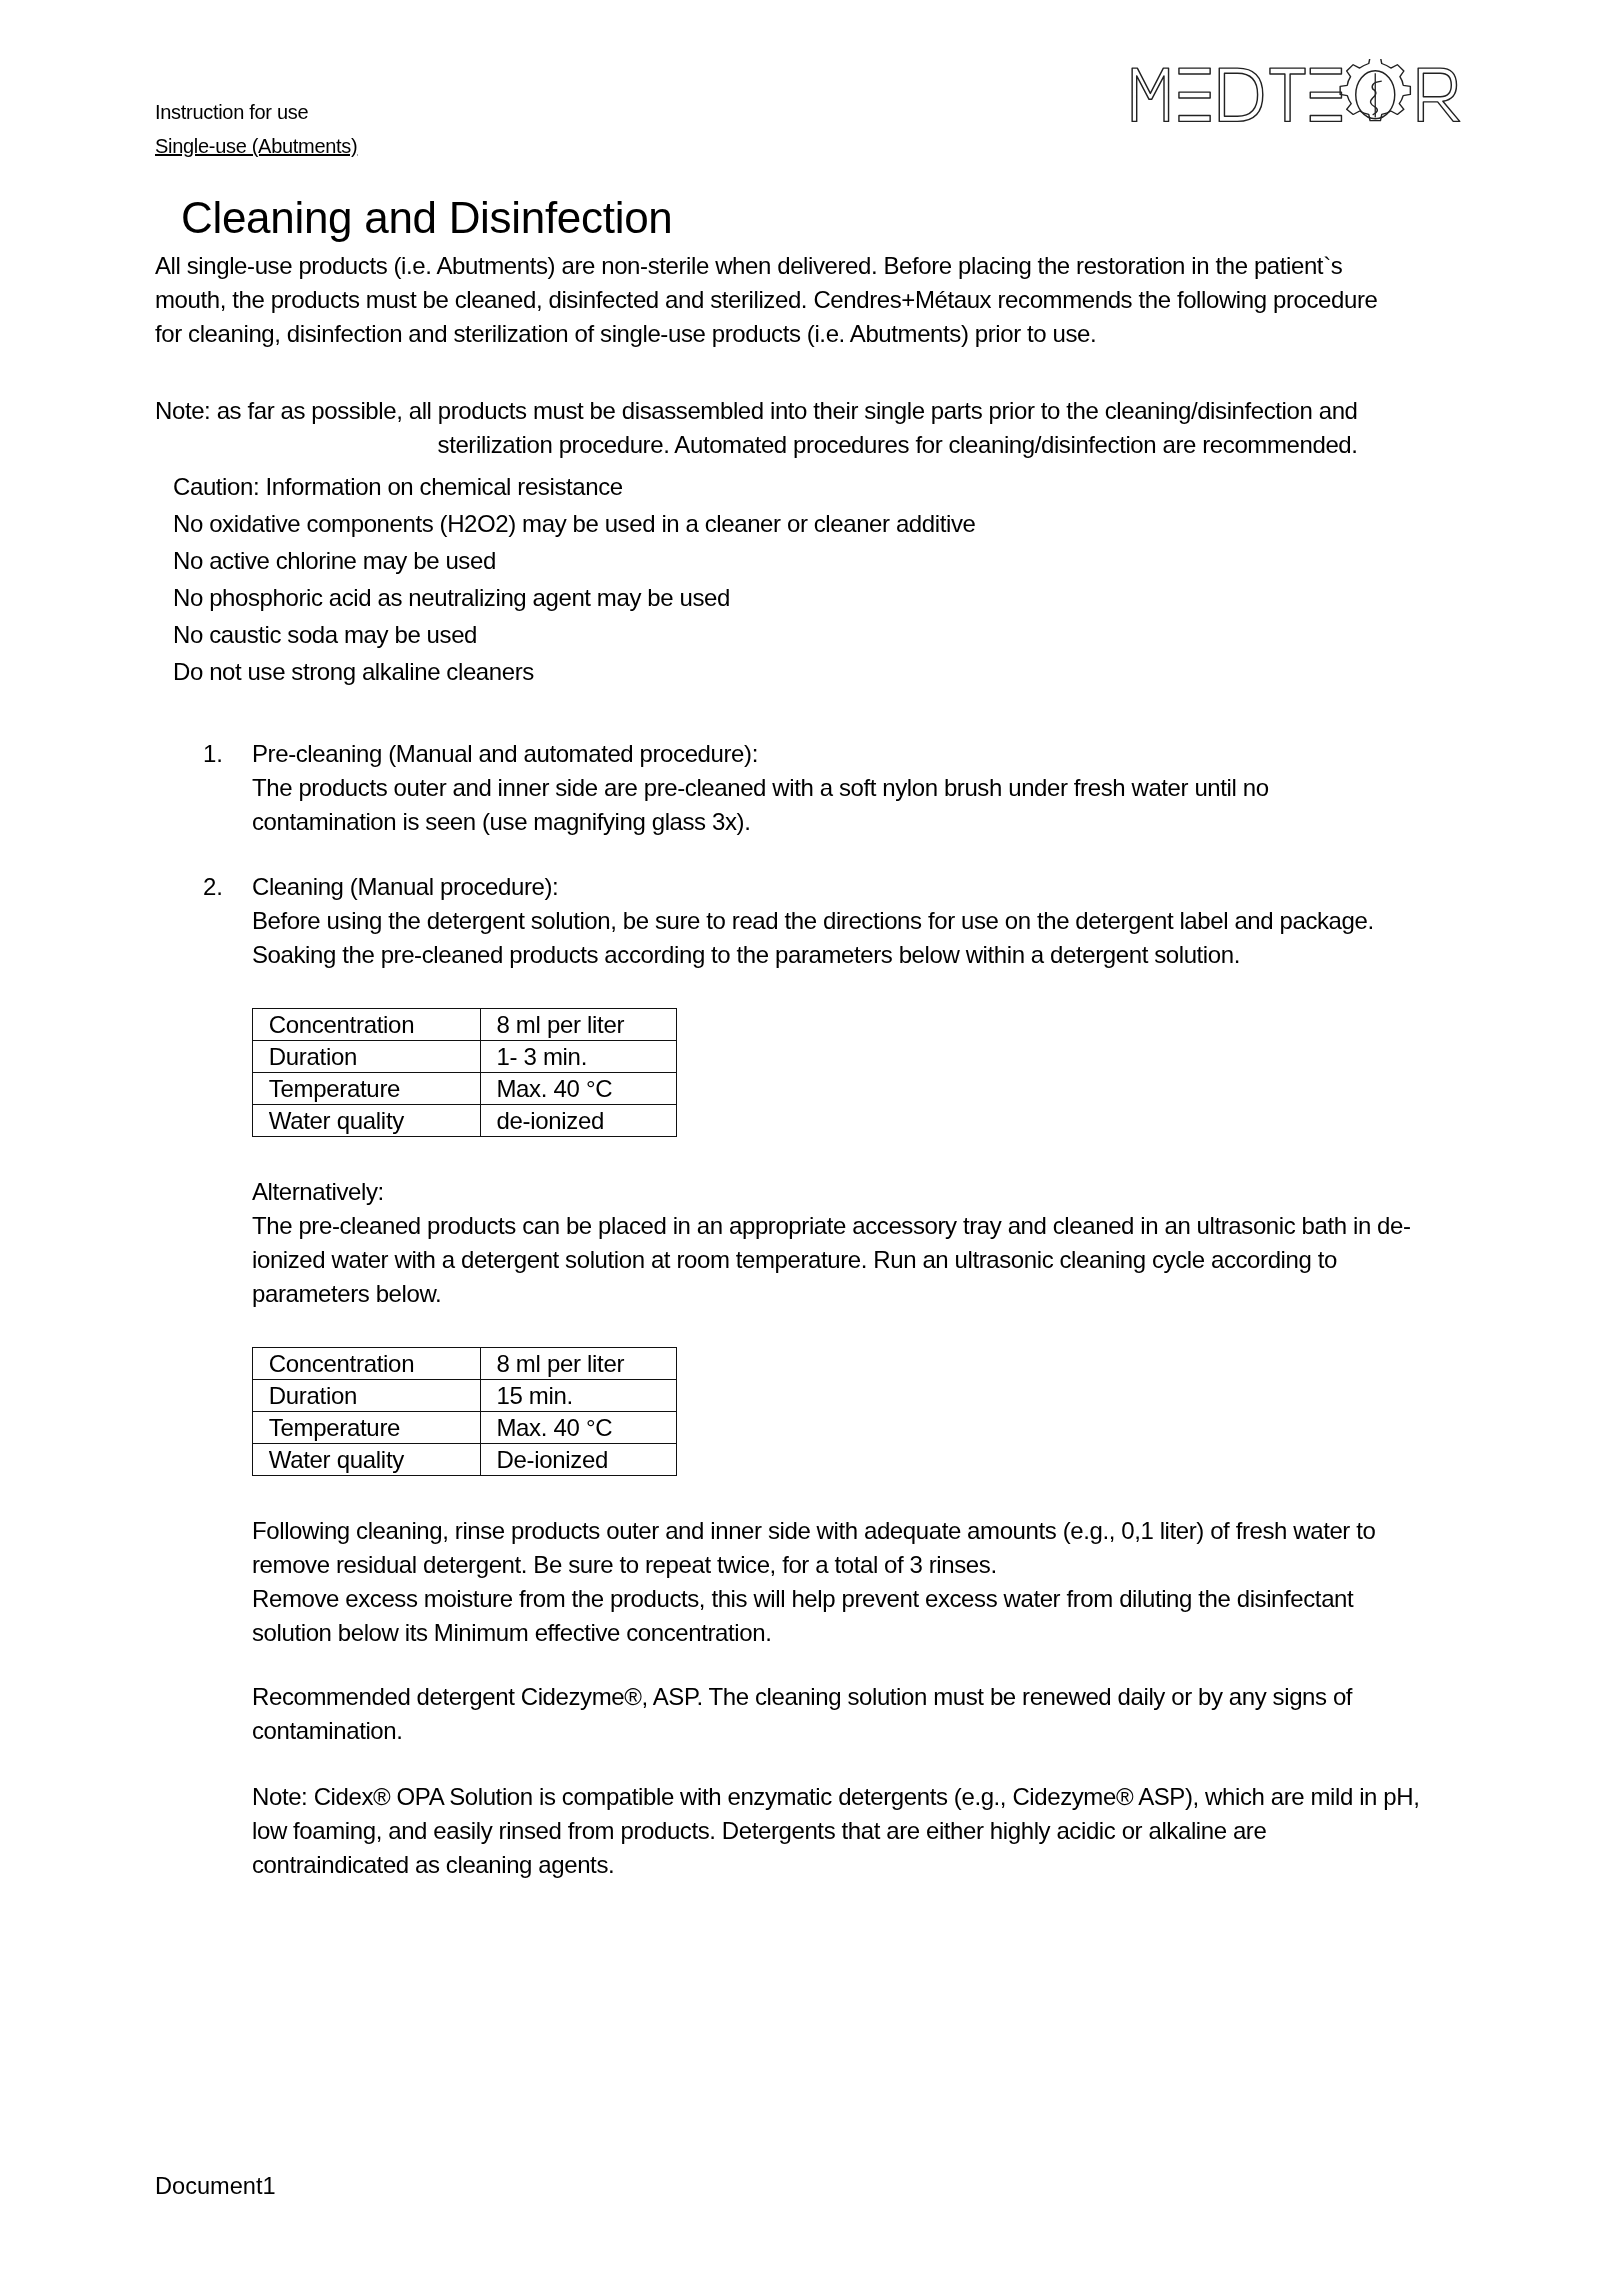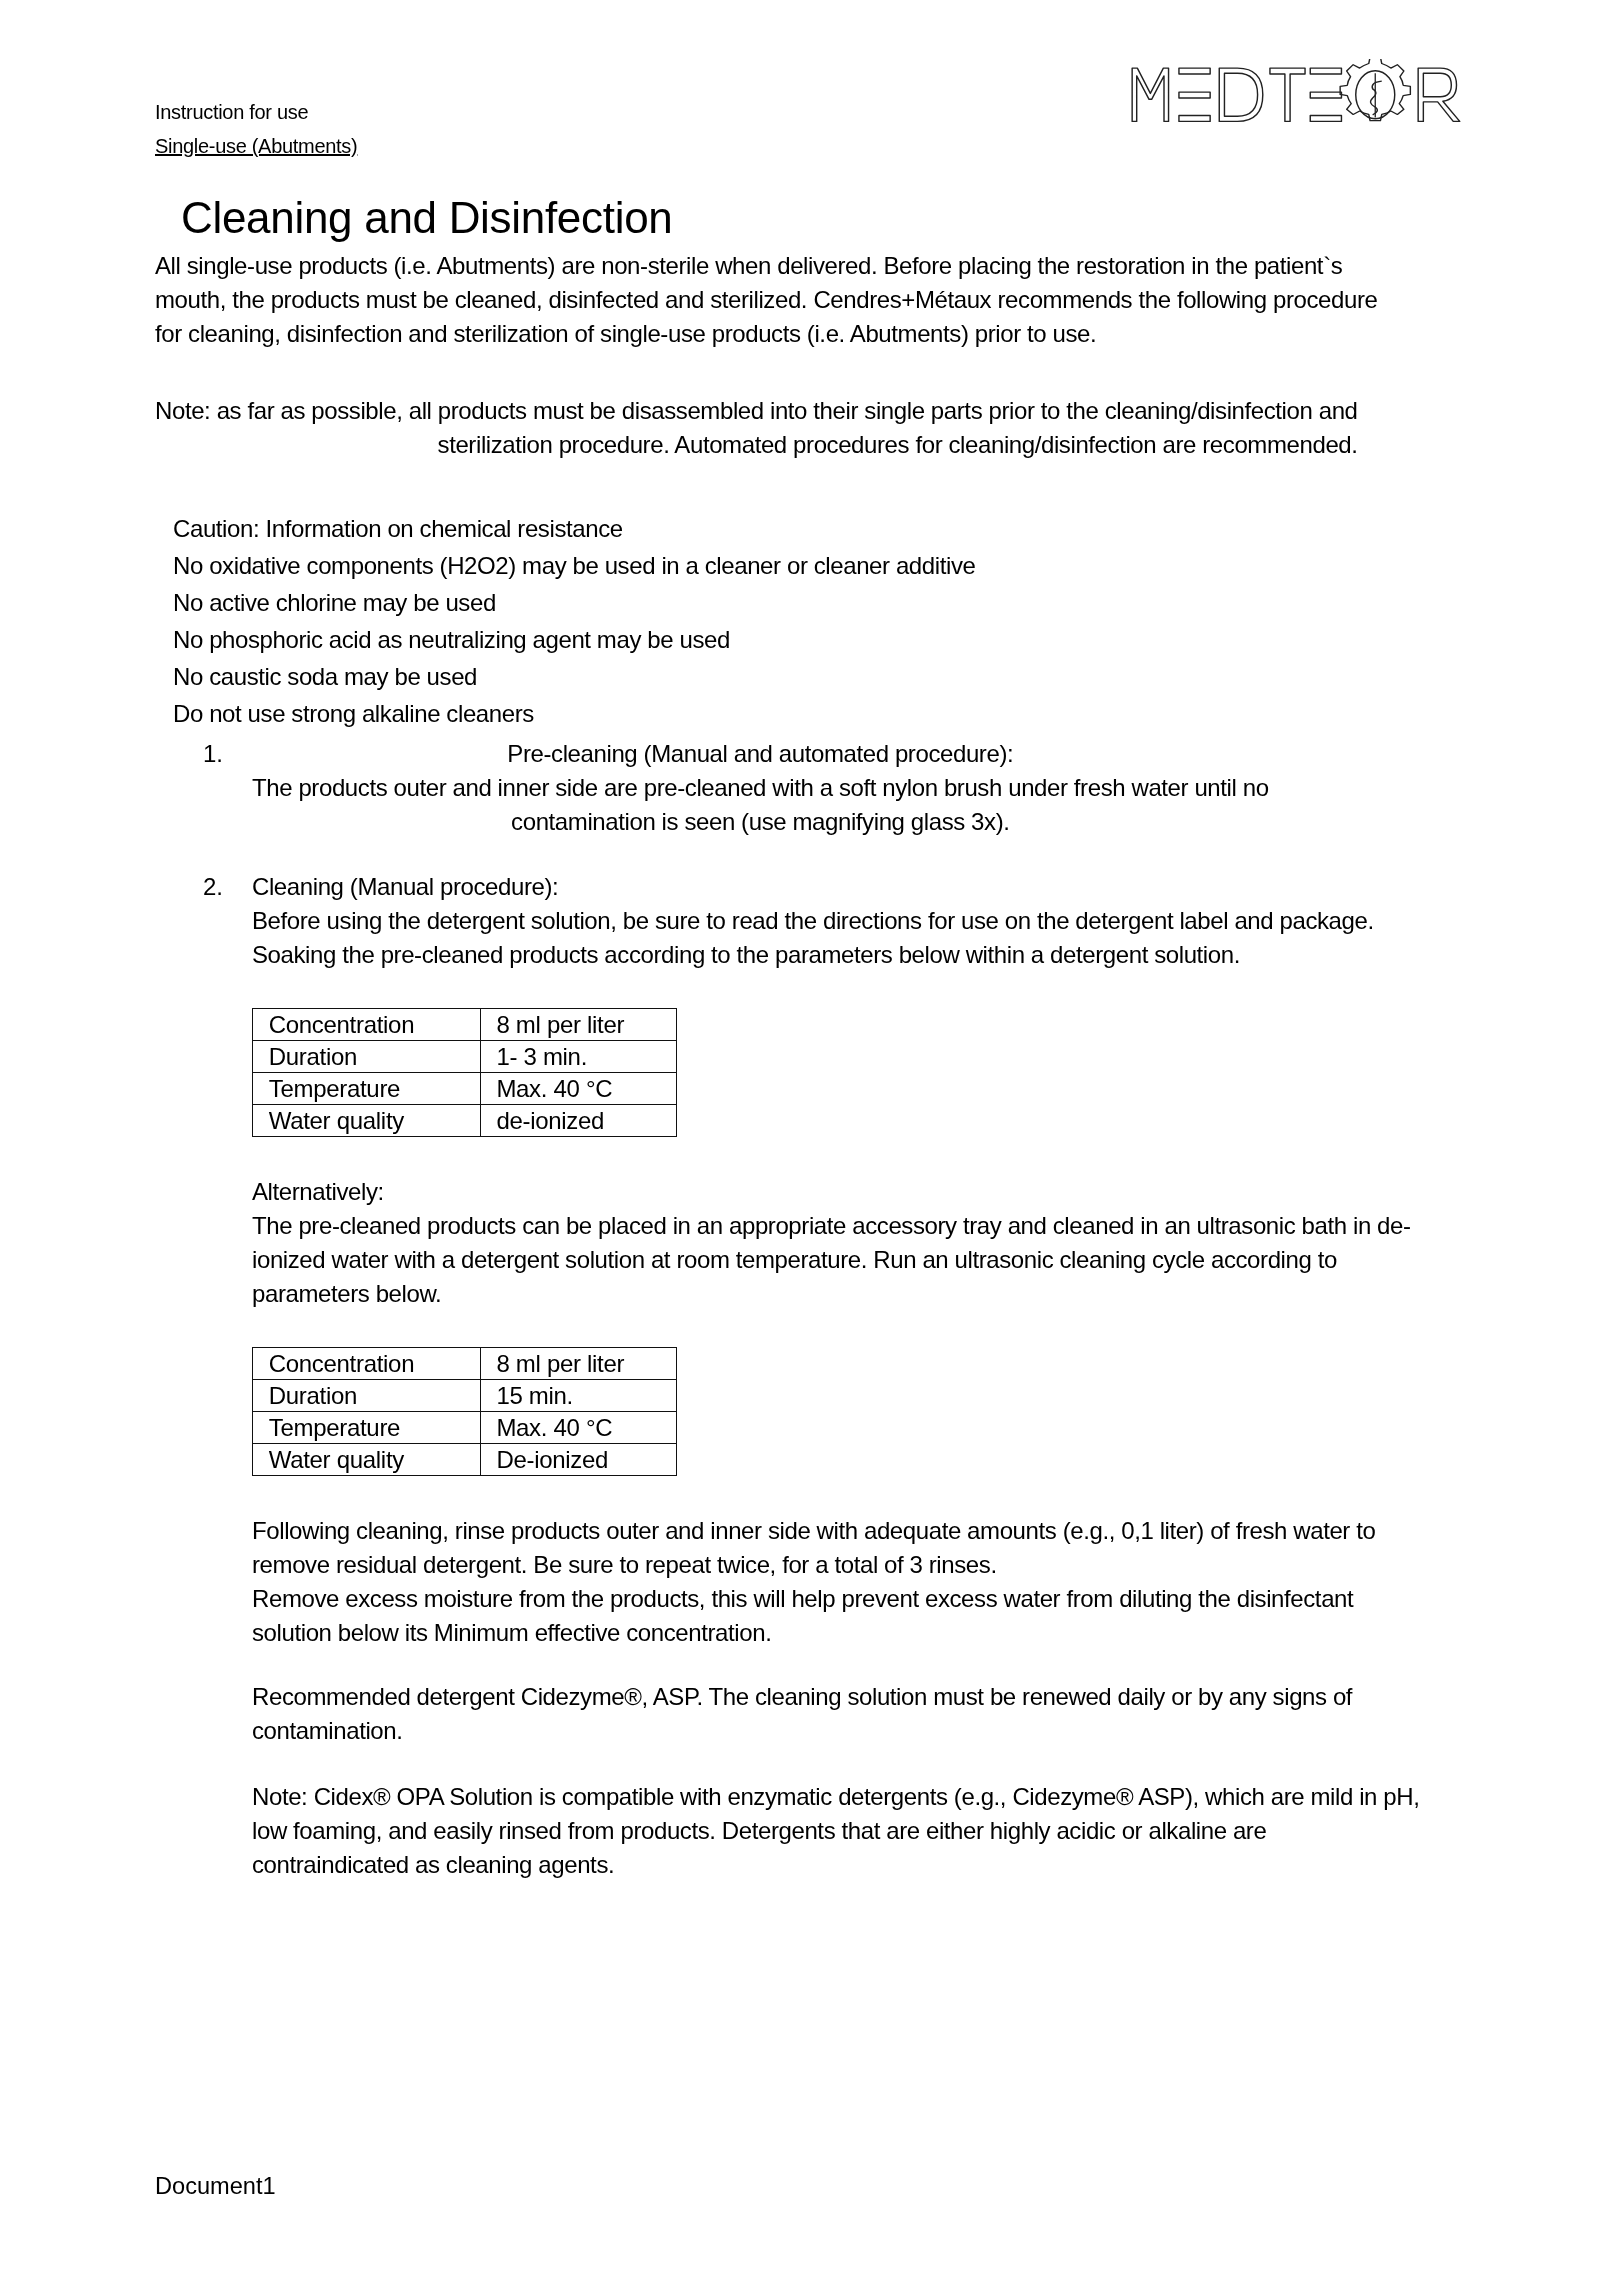--- a/index.html
+++ b/index.html
@@ -71,31 +71,31 @@
   <span class="line">All single-use products (i.e. Abutments) are non-sterile when delivered. Before placing the restoration in the patient`s</span>
   <span class="line">mouth, the products must be cleaned, disinfected and sterilized. Cendres+Métaux recommends the following procedure</span>
   <span class="line">for cleaning, disinfection and sterilization of single-use products (i.e. Abutments) prior to use.</span>
 </div>
 
 <div class="abs body-text para" style="top:394px;text-align:right;">
   <span class="line">Note: as far as possible, all products must be disassembled into their single parts prior to the cleaning/disinfection and</span>
   <span class="line">sterilization procedure. Automated procedures for cleaning/disinfection are recommended.</span>
 </div>
 
-<div class="abs body-text caution" style="top:510px; line-height:37px;">
+<div class="abs body-text caution" style="top:468px; line-height:37px;">
   <span class="line">Caution: Information on chemical resistance</span>
   <span class="line">No oxidative components (H2O2) may be used in a cleaner or cleaner additive</span>
   <span class="line">No active chlorine may be used</span>
   <span class="line">No phosphoric acid as neutralizing agent may be used</span>
   <span class="line">No caustic soda may be used</span>
   <span class="line">Do not use strong alkaline cleaners</span>
 </div>
 
 <div class="abs li-num" style="top:737px;">1.</div>
-<div class="abs body-text li-body" style="top:737px;text-align:center;">
+<div class="abs body-text li-body" style="top:737px;">
   <span class="line">Pre-cleaning (Manual and automated procedure):</span>
   <span class="line">The products outer and inner side are pre-cleaned with a soft nylon brush under fresh water until no</span>
   <span class="line">contamination is seen (use magnifying glass 3x).</span>
 </div>
 
 <div class="abs li-num" style="top:870px;">2.</div>
 <div class="abs body-text li-body" style="top:870px;">
   <span class="line">Cleaning (Manual procedure):</span>
   <span class="line">Before using the detergent solution, be sure to read the directions for use on the detergent label and package.</span>
   <span class="line">Soaking the pre-cleaned products according to the parameters below within a detergent solution.</span>

